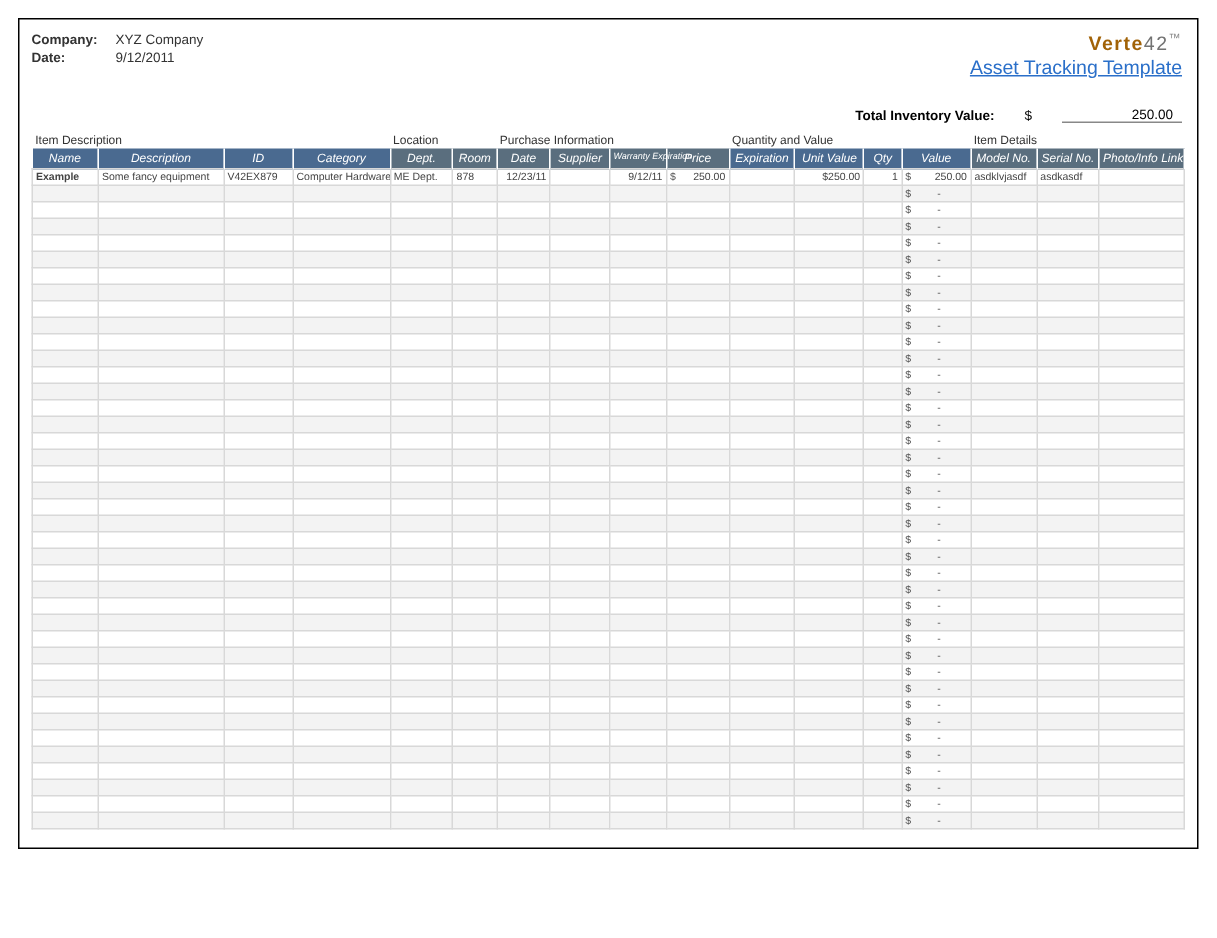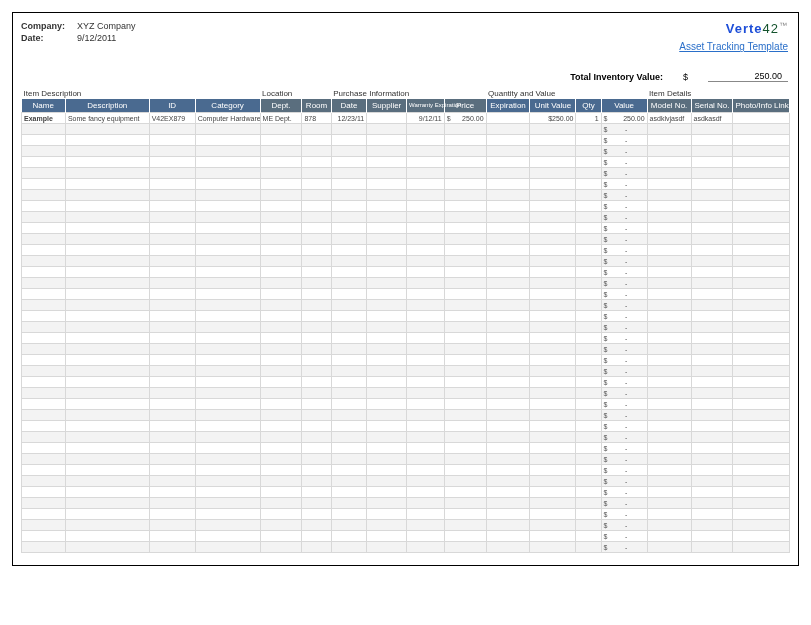--- a/index.html
+++ b/index.html
@@ -37,25 +37,25 @@
     position: absolute;
     right: 10px;
     top: 8px;
     text-align: right;
   }
   .logo {
     font-size: 13px;
     color: #666;
     letter-spacing: 1px;
   }
-  .logo b { color: #1d4ed8; font-weight: bold; }
+  .logo b { color: #a16207; font-weight: bold; }
   .logo small { font-size: 8px; vertical-align: super; color: #888; }
   .link {
     color: #2a6fc9;
-    font-size: 10px;
+    font-size: 13px;
     text-decoration: underline;
     cursor: pointer;
     text-align: center;
   }
   .total-row {
     position: absolute;
     right: 10px;
     top: 58px;
     font-size: 9px;
     font-weight: bold;
@@ -89,20 +89,21 @@
   }
   .col-head th {
     background: #5a6e7e;
     color: #fff;
     font-size: 8px;
     font-weight: normal;
     padding: 2px 2px;
     border-right: 1px solid #fff;
     text-align: center;
     white-space: nowrap;
+    font-style: italic;
   }
   .col-head th.d1 { background: #4a6a90; }
   tbody td {
     border: 1px solid #d8d8d8;
     height: 11px;
     padding: 1px 2px;
     color: #444;
     white-space: nowrap;
     overflow: hidden;
     background: #fff;
@@ -140,21 +141,21 @@
     <div class="meta-label">Company:</div>
     <div>XYZ Company</div>
   </div>
   <div class="meta-row">
     <div class="meta-label">Date:</div>
     <div>9/12/2011</div>
   </div>
 
   <div class="logo-area">
     <div class="logo">
-      <b>Verte</b><span style="color:#14532d">42</span><small>™</small>
+      <b>Verte</b><span style="color:#737373">42</span><small>™</small>
     </div>
     <span class="link">Asset Tracking Template</span>
   </div>
 
   <div class="total-row">
     <span>Total Inventory Value:</span>
     <span class="total-cur">$</span>
     <span class="total-val">250.00</span>
   </div>
 

